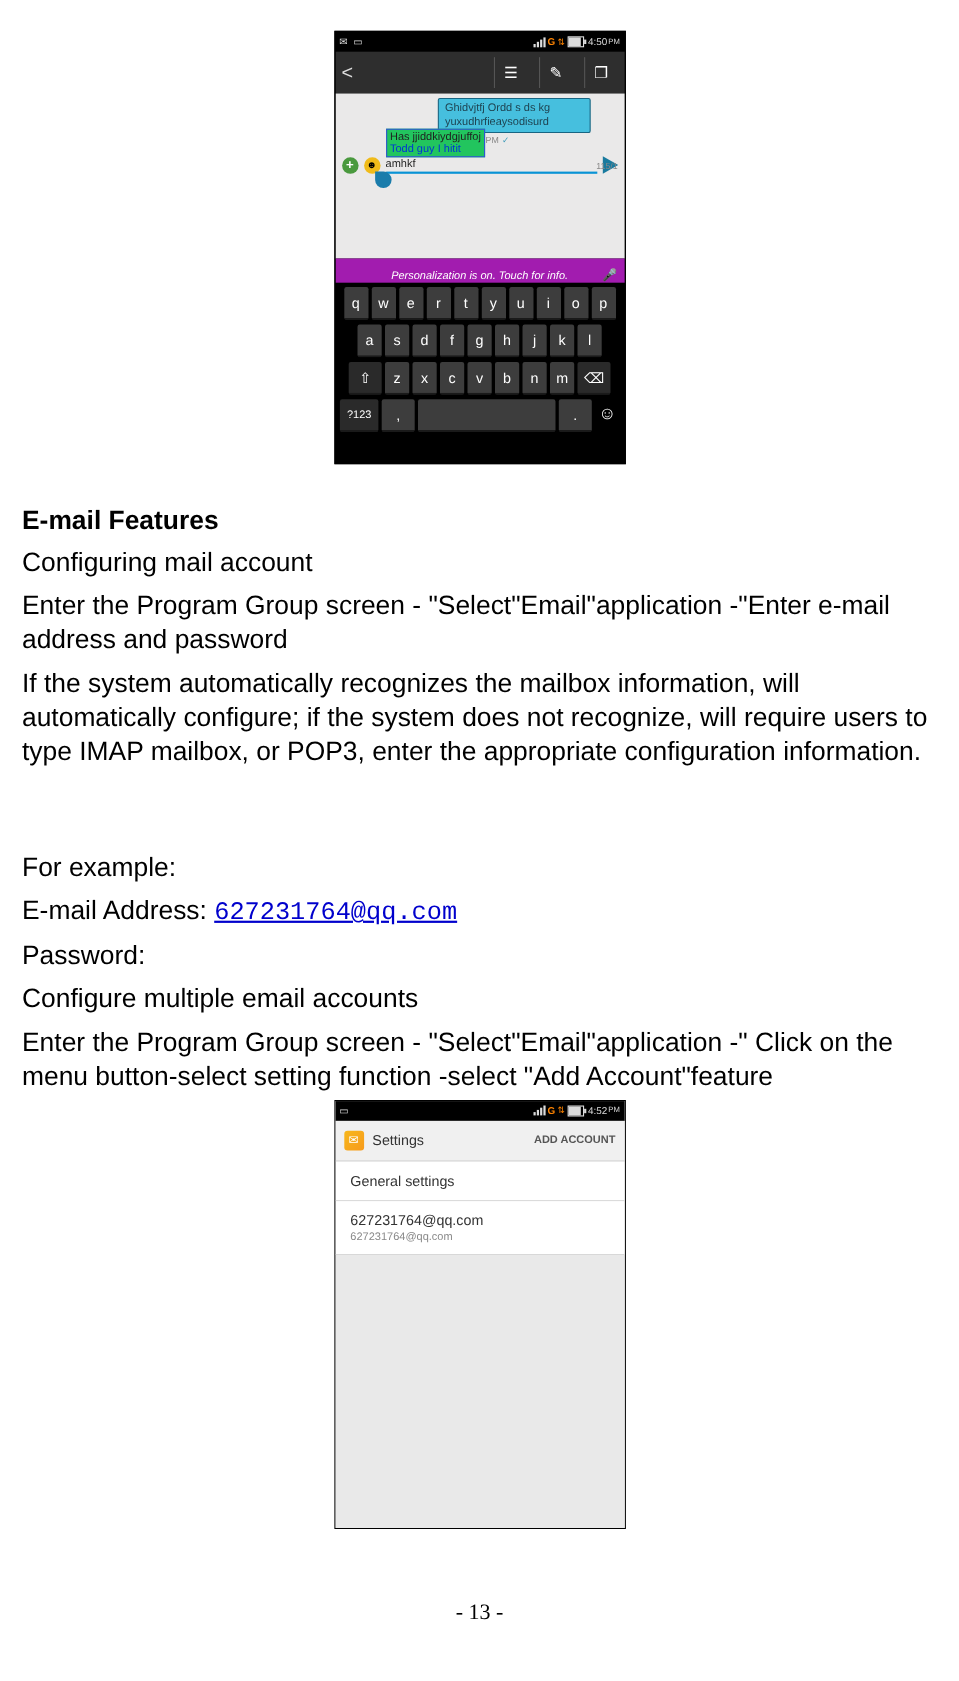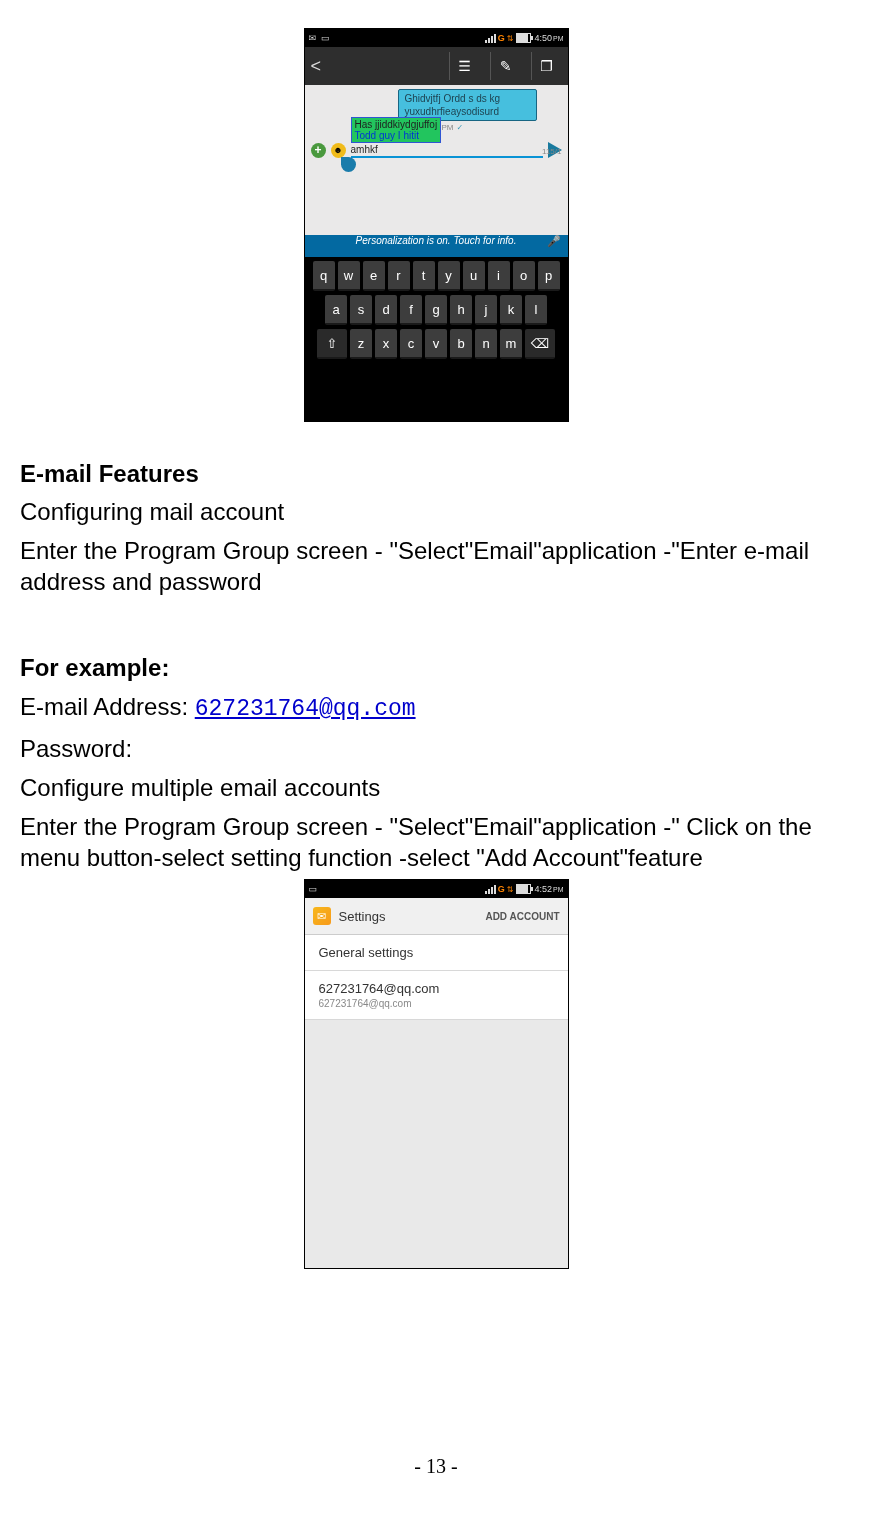--- a/index.html
+++ b/index.html
@@ -111,27 +111,27 @@
       padding:1px 3px;
       font-size:10px;
       color:#0037d3;
       white-space:nowrap;
     }
     .msgcount { position:absolute; top:62px; right:6px; font-size:8px; color:#888;}
     .sendbtn { width:0;height:0;border-top:8px solid transparent;border-bottom:8px solid transparent;border-left:14px solid #197a9e;}
     .cursor-dot{width:15px;height:15px;background:#1a7cab;position:relative;display:inline-block;border-radius:0 50% 50% 50%;transform:rotate(0deg);margin-top:-2px;margin-left:30px;}
 
     .kb-hint {
-      background:#0369a1;
+      background:#a21caf;
       color:#fff;
       font-style:italic;
       font-size:10px;
       height:22px;
       display:flex;
-      align-items:flex-start;
+      align-items:flex-end;
       justify-content:center;
       position:relative;
     }
     .kb-hint .mic{position:absolute;right:6px;font-size:11px;font-style:normal;}
     .kb { background:#000; padding:4px; }
     .kb-row { display:flex; gap:3px; justify-content:center; margin-bottom:4px;}
     .key {
       flex:1;
       height:28px;
       background:#3d3d3d;
@@ -284,27 +284,35 @@
           <div class="key">h</div>
           <div class="key">j</div>
           <div class="key">k</div>
           <div class="key">l</div>
         </div>
       <div class="kb-row" id="kbrow3">
         <div class="key shift">⇧</div>
         <span id="kbrow3mid" style="display:contents;"><div class="key">z</div><div class="key">x</div><div class="key">c</div><div class="key">v</div><div class="key">b</div><div class="key">n</div><div class="key">m</div></span>
         <div class="key back">⌫</div>
       </div>
+      <div class="kb-row">
+        <div class="key alt">?123</div>
+        <div class="key wide">,</div>
+        <div class="key space"></div>
+        <div class="key wide">.</div>
+        <div class="key face">☺</div>
+      </div>
     </div>
   </div>
 
   <div class="section-title">E-mail Features</div>
   <div class="body-text">Configuring mail account</div>
   <div class="body-text">Enter the Program Group screen - "Select"Email"application -"Enter e-mail address and password</div>
-  <div class="body-text" style="margin-top:54px;font-weight:bold;">For example:</div>
+  <div class="body-text">If the system automatically recognizes the mailbox information, will automatically configure; if the system does not recognize, will require users to type IMAP mailbox, or POP3, enter the appropriate configuration information.</div>
+  <div class="body-text" style="margin-top:74px;">For example:</div>
   <div class="body-text">
     <span>E-mail Address: </span><a class="email-link">627231764@qq.com</a>
   </div>
   <div class="body-text">Password:</div>
   <div class="body-text">Configure multiple email accounts</div>
   <div class="body-text">Enter the Program Group screen - "Select"Email"application -" Click on the menu button-select setting function -select "Add Account"feature</div>
 
   <div class="screenshot2">
     <div class="statusbar" style="background:#000;">
       <div class="left-icons">

